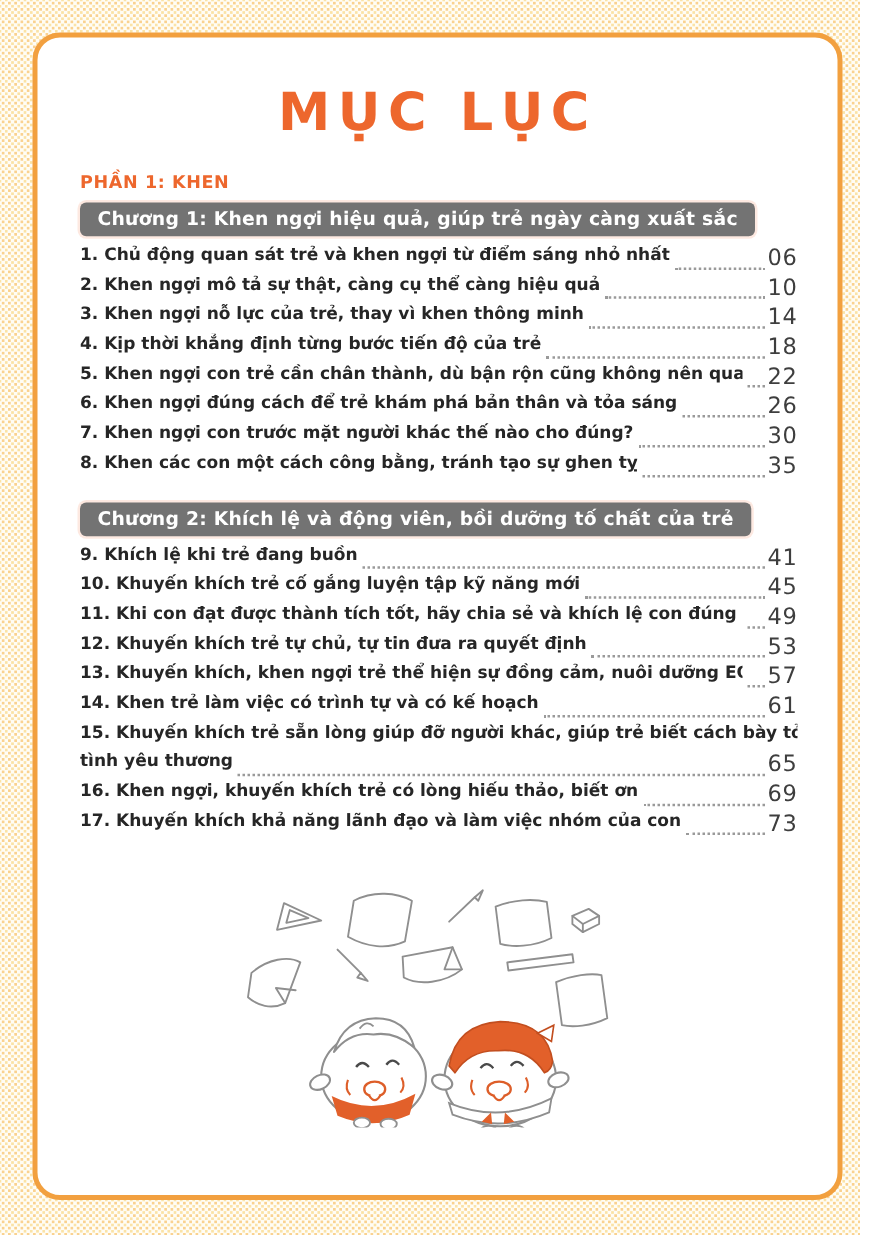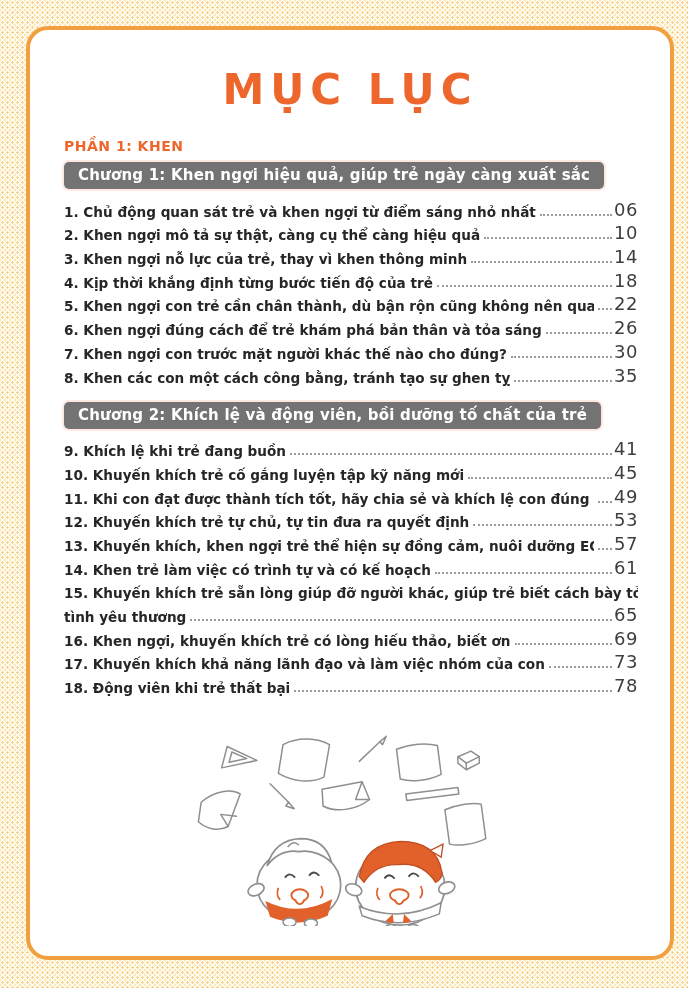--- a/index.html
+++ b/index.html
@@ -35,21 +35,21 @@
   .banner{
     width:fit-content;max-width:100%;
     background:#737373;color:#fff;
     font-size:15px;font-weight:bold;letter-spacing:.2px;
     padding:4px 14px 5px 14px;border-radius:5px;
     margin:6px 0 7px 2px;
     box-shadow:0 0 0 2px rgba(239,109,53,.15);
   }
   .toc-list{margin:2px 0 16px 2px;}
   .row{
-    display:flex;align-items:flex-end;
+    display:flex;
     height:23.7px;
     font-size:13.6px;font-weight:bold;color:#262626;
   }
   .lbl{white-space:nowrap;overflow:hidden;}
   .leader{
     flex:1 1 auto;min-width:14px;
     border-bottom:2px dotted #9a9a9a;
     margin:0 2px 4px 4px;
   }
   .pg{font-weight:normal;color:#3e3e3e;font-size:18px;letter-spacing:.5px;}
@@ -151,25 +151,20 @@
           </div>
           <div class="row">
             <span class="lbl">16. Khen ngợi, khuyến khích trẻ có lòng hiếu thảo, biết ơn</span>
             <span class="leader"></span>
             <span class="pg">69</span>
           </div>
           <div class="row">
             <span class="lbl">17. Khuyến khích khả năng lãnh đạo và làm việc nhóm của con</span>
             <span class="leader"></span>
             <span class="pg">73</span>
-          </div>
-          <div class="row">
-            <span class="lbl">18. Động viên khi trẻ thất bại</span>
-            <span class="leader"></span>
-            <span class="pg">78</span>
           </div>
         </div>
       </div>
 
     <div class="illus-wrap">
       <svg width="380" height="200" viewBox="0 0 380 215">
         <g fill="#ffffff" stroke="#8f8f8f" stroke-width="1.6" stroke-linejoin="round" stroke-linecap="round">
 
           <g>
             <path d="M58,22 L90,37 L52,45 Z"></path>

